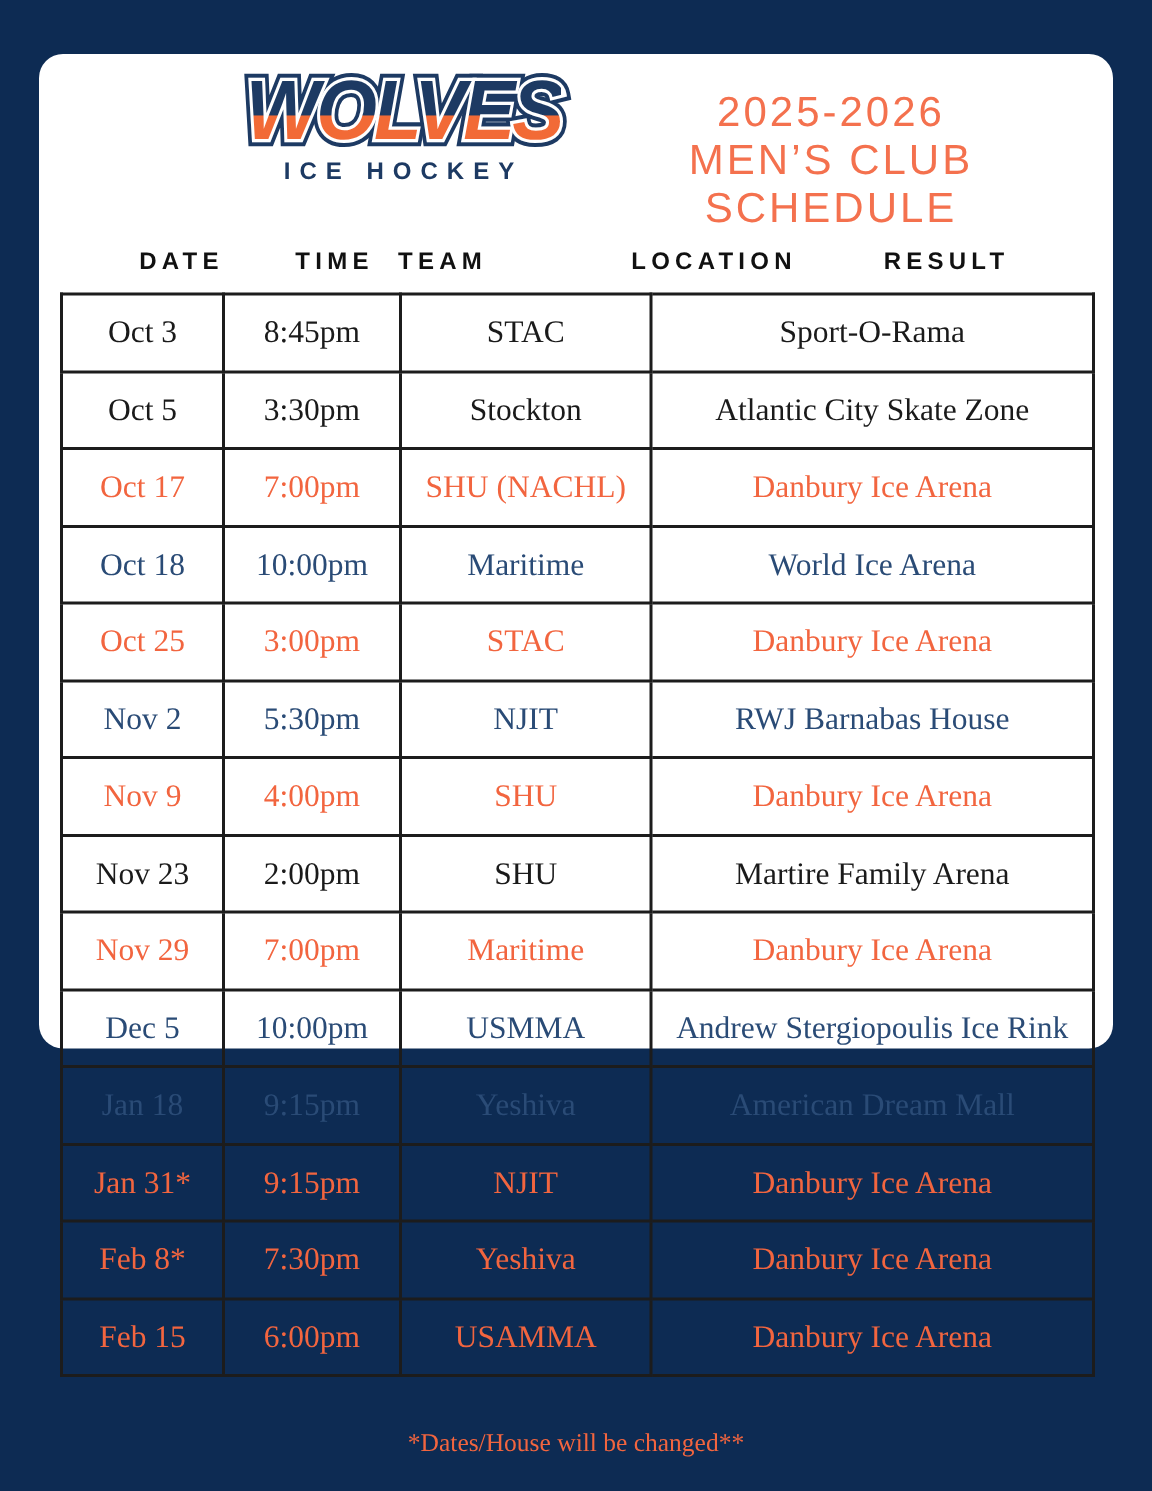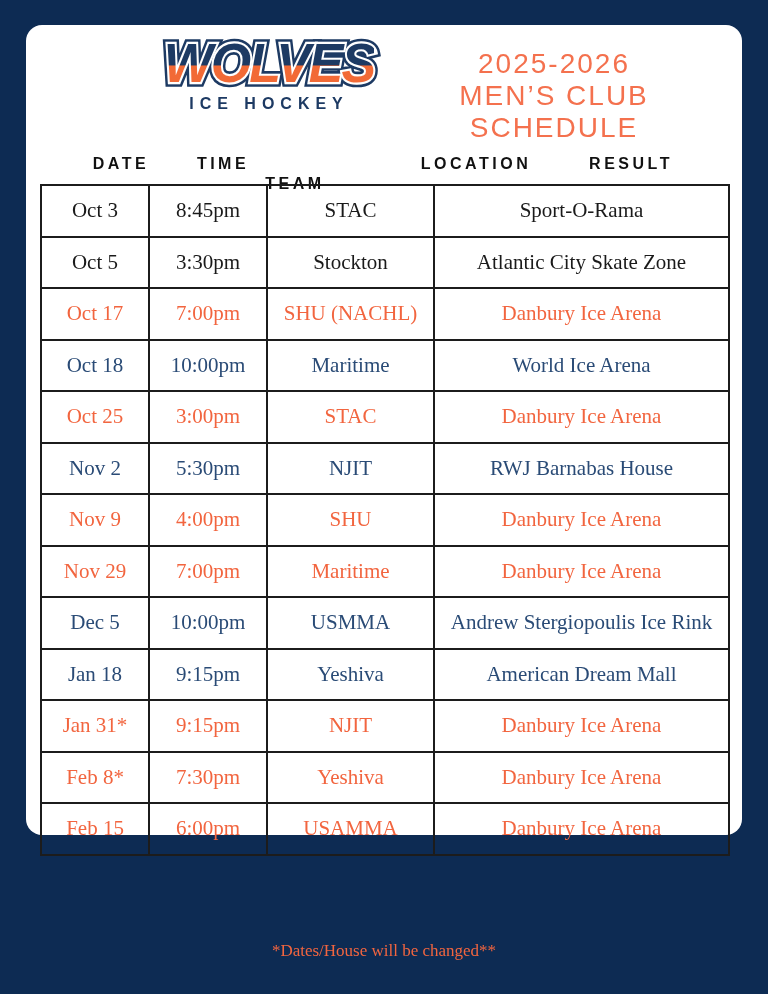--- a/index.html
+++ b/index.html
@@ -15,22 +15,22 @@
   *{margin:0;padding:0;box-sizing:border-box;}
   html,body{width:768px;height:994px;}
   body{
     background:var(--navy-bg);
     font-family:"Liberation Serif", serif;
     position:relative;
     overflow:hidden;
   }
   .card{
     position:absolute;
-    left:26px;top:25px;
-    width:716px;height:810px;
+    left:26px;top:36px;
+    width:716px;height:663px;
     background:var(--card-bg);
     border-radius:16px;
   }
   
   .logo-block{
     position:absolute;
     left:118px;top:12px;
     width:250px;
     text-align:center;
   }
@@ -103,21 +103,21 @@
     color:#111;
   }
   .col-headers span{
     position:absolute;
     top:0;
     transform:translateX(-50%);
     white-space:nowrap;
   }
   .ch-1{left:81px;}
   .ch-2{left:160px;margin-left:23px;}
-  .ch-3{left:255px;margin-top:20px;}
+  .ch-3{left:255px;}
   .ch-4{left:436px;}
   .ch-5{left:591px;}
   
   table.schedule{
     position:absolute;
     left:14px;top:159px;
     width:688px;
     border-collapse:collapse;
     table-layout:fixed;
   }
@@ -215,20 +215,26 @@
       <td>5:30pm</td>
       <td>NJIT</td>
       <td>RWJ Barnabas House</td>
     </tr>
         <tr class="row-orange">
       <td>Nov 9</td>
       <td>4:00pm</td>
       <td>SHU</td>
       <td>Danbury Ice Arena</td>
     </tr>
+        <tr class="row-black">
+      <td>Nov 23</td>
+      <td>2:00pm</td>
+      <td>SHU</td>
+      <td>Martire Family Arena</td>
+    </tr>
         <tr class="row-orange">
       <td>Nov 29</td>
       <td>7:00pm</td>
       <td>Maritime</td>
       <td>Danbury Ice Arena</td>
     </tr>
         <tr class="row-navy">
       <td>Dec 5</td>
       <td>10:00pm</td>
       <td>USMMA</td>

